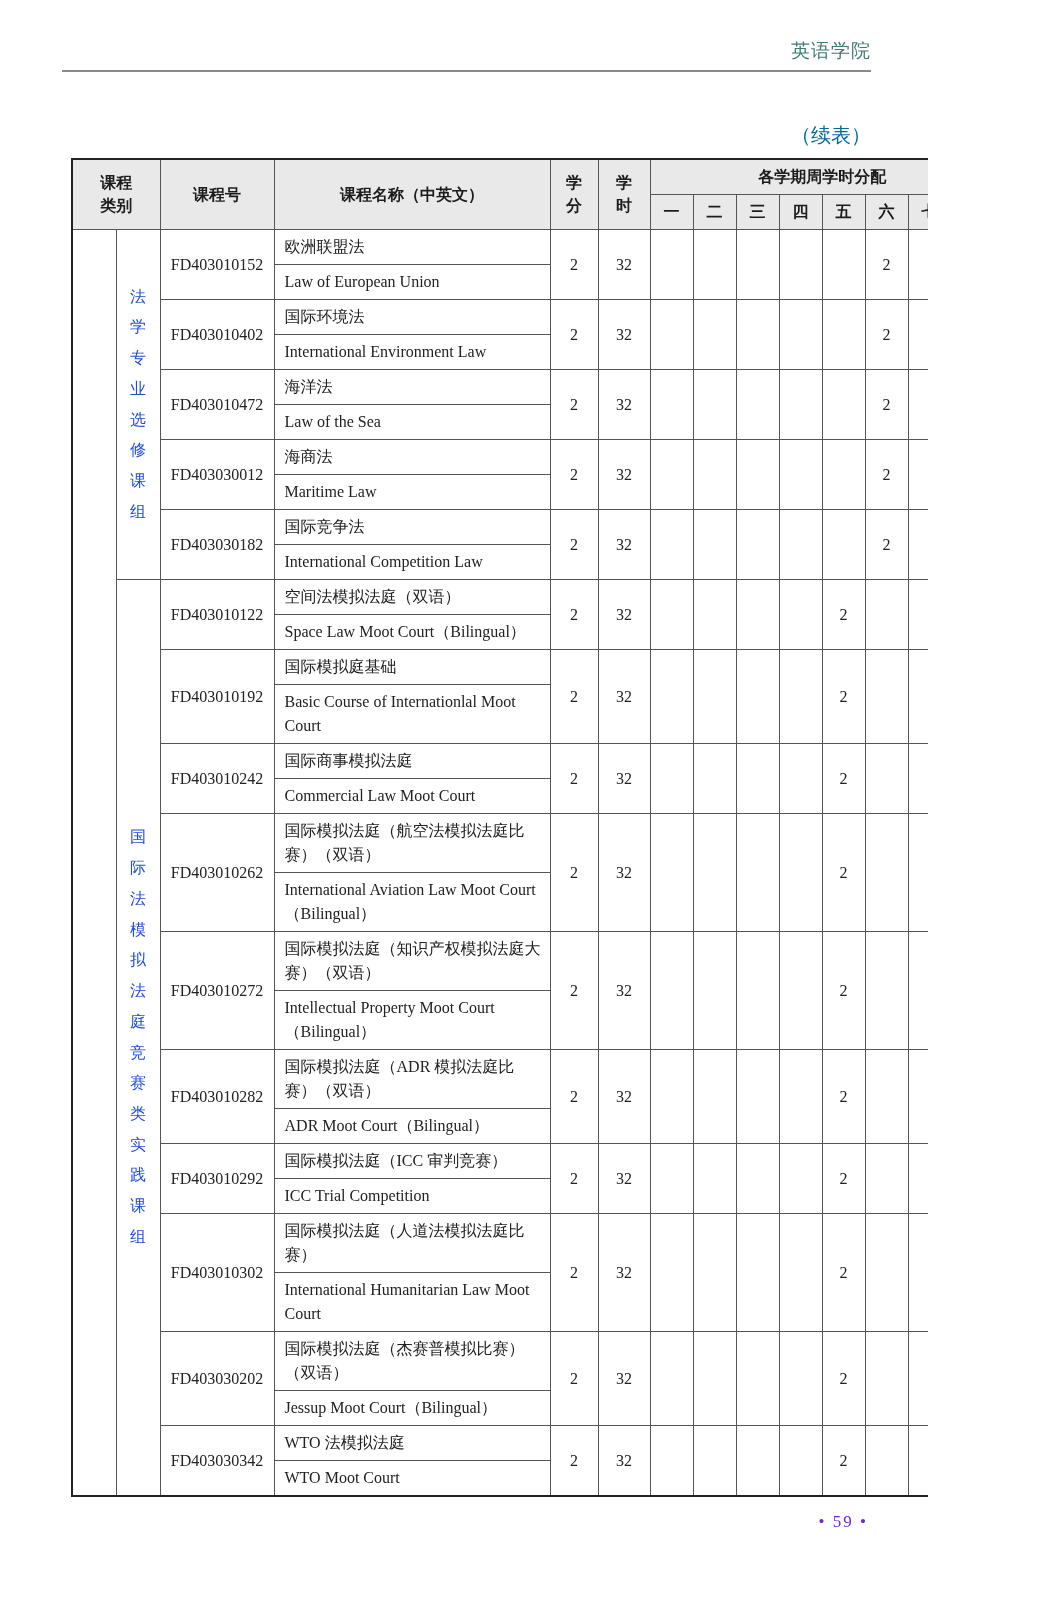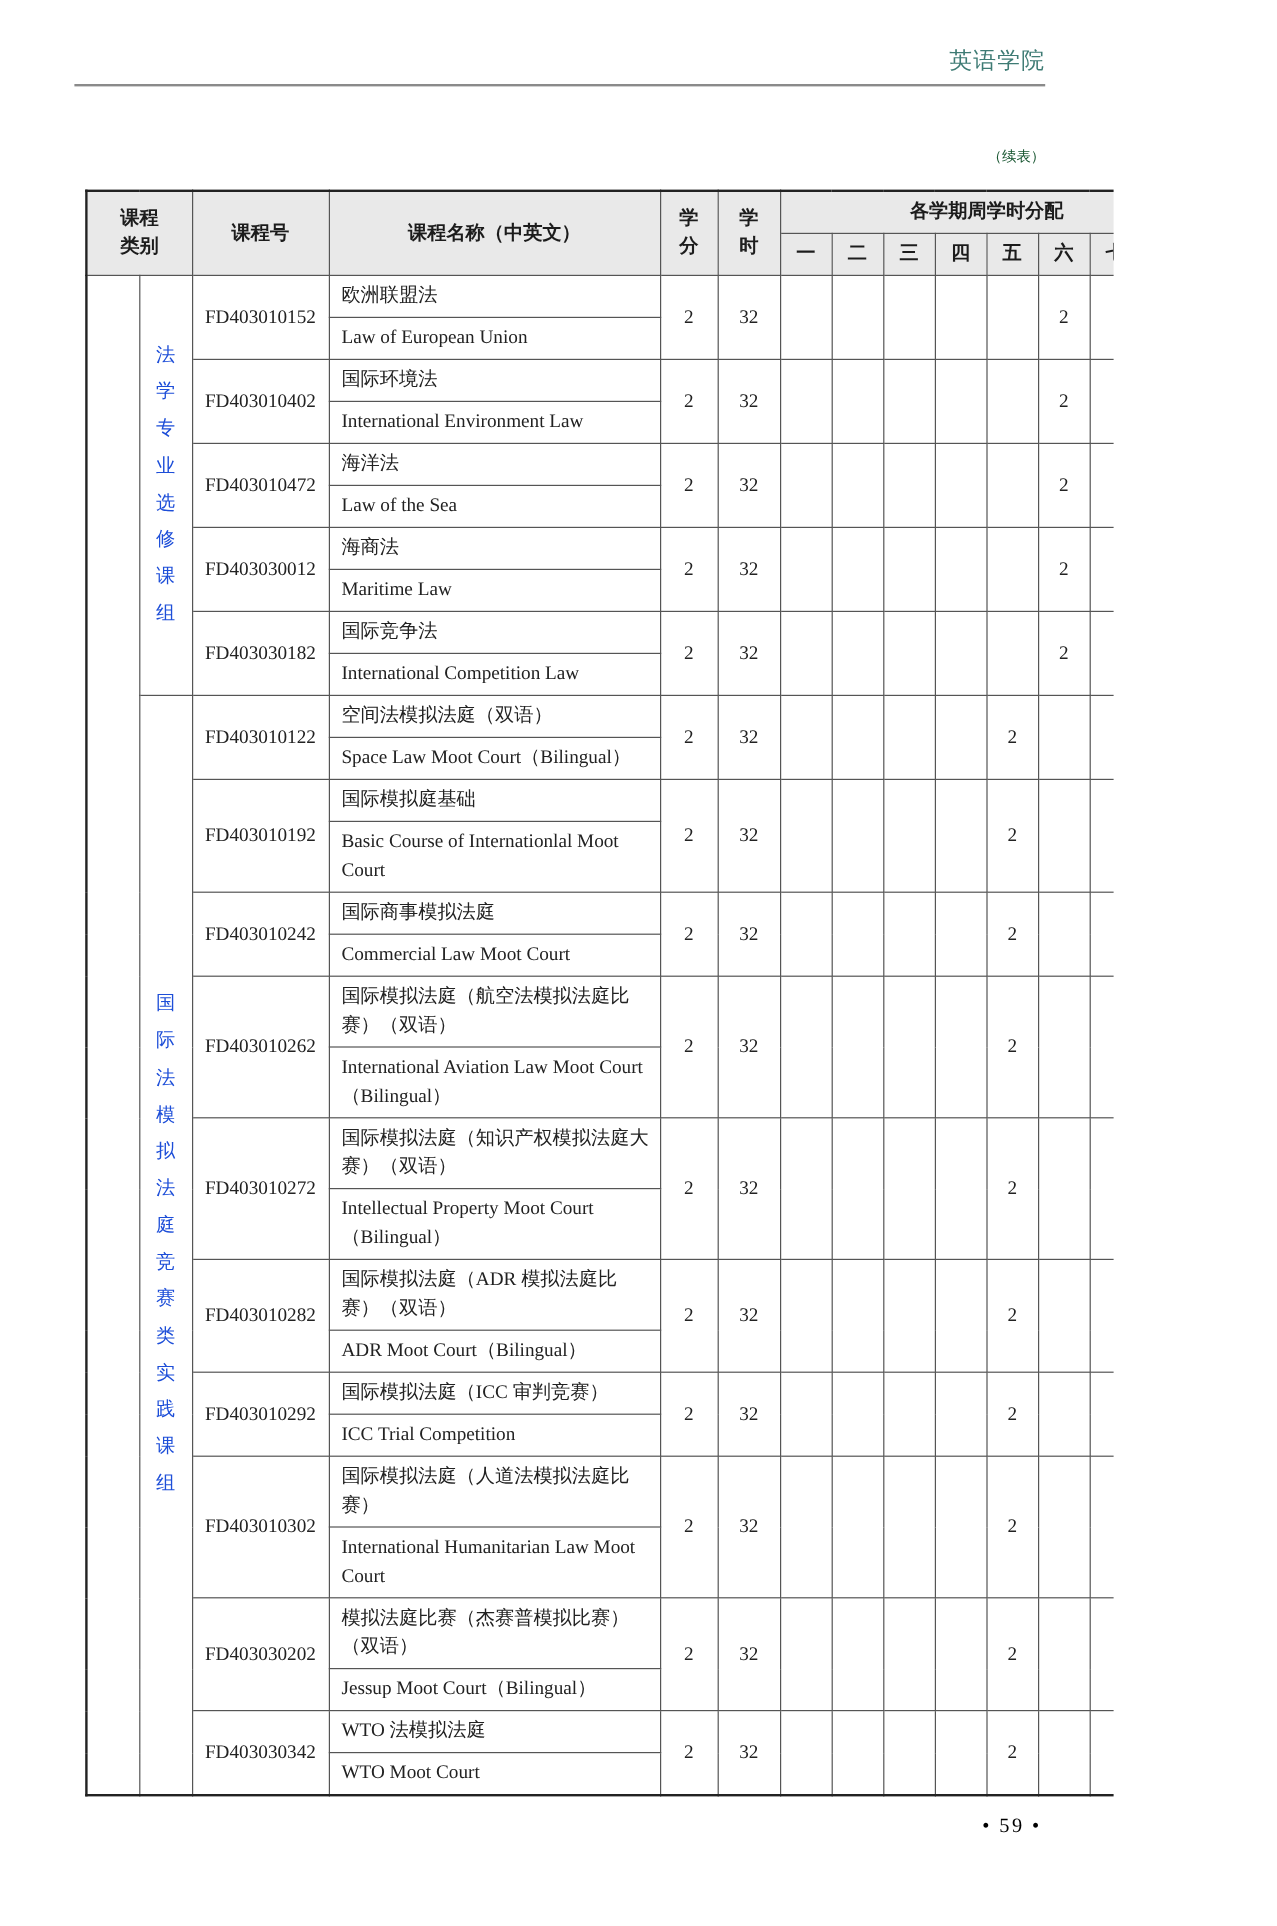--- a/index.html
+++ b/index.html
@@ -30,22 +30,22 @@
     left: 62px;
     right: 57px;
     border-top: 2px solid #8a8a8a;
   }
   .continued-note {
     position: absolute;
     top: 122px;
     left: 48px;
     right: 57px;
     text-align: right;
-    font-size: 12px;
-    color: #14532d;
+    font-size: 20px;
+    color: #0369a1;
   }
   table.course-table {
     position: absolute;
     top: 158px;
     left: 71px;
     width: 923px;
     border-collapse: collapse;
     table-layout: fixed;
     font-size: 16px;
     line-height: 24px;
@@ -82,21 +82,21 @@
     padding-right: 8px;
     height: 24px;
   }
   td.no-cell { font-size: 16px; height: 24px; }
   td.num-cell { font-size: 16px; }
   .page-number {
     position: absolute;
     top: 1512px;
     right: 60px;
     font-size: 17px;
-    color: #000000;
+    color: #6d28d9;
     letter-spacing: 2px;
   }
 </style>
 </head>
 <body>
 
 <div class="page">
 
   <div class="running-head">英语学院</div>
   <div class="head-rule"></div>
@@ -359,21 +359,21 @@
           <td class="num-cell" rowspan="2">2</td>
           <td class="num-cell" rowspan="2"></td>
           <td class="num-cell" rowspan="2"></td>
           <td class="num-cell" rowspan="2"></td>
         </tr>
         <tr>
           <td class="name-cell">International Humanitarian Law Moot Court</td>
         </tr>
         <tr>
           <td class="no-cell" rowspan="2">FD403030202</td>
-          <td class="name-cell">模拟法庭比赛（杰赛普模拟比赛）（双语）</td>
+          <td class="name-cell">国际模拟法庭（杰赛普模拟比赛）（双语）</td>
           <td class="num-cell" rowspan="2">2</td>
           <td class="num-cell" rowspan="2">32</td>
           <td class="num-cell" rowspan="2"></td>
           <td class="num-cell" rowspan="2"></td>
           <td class="num-cell" rowspan="2"></td>
           <td class="num-cell" rowspan="2"></td>
           <td class="num-cell" rowspan="2">2</td>
           <td class="num-cell" rowspan="2"></td>
           <td class="num-cell" rowspan="2"></td>
           <td class="num-cell" rowspan="2"></td>

